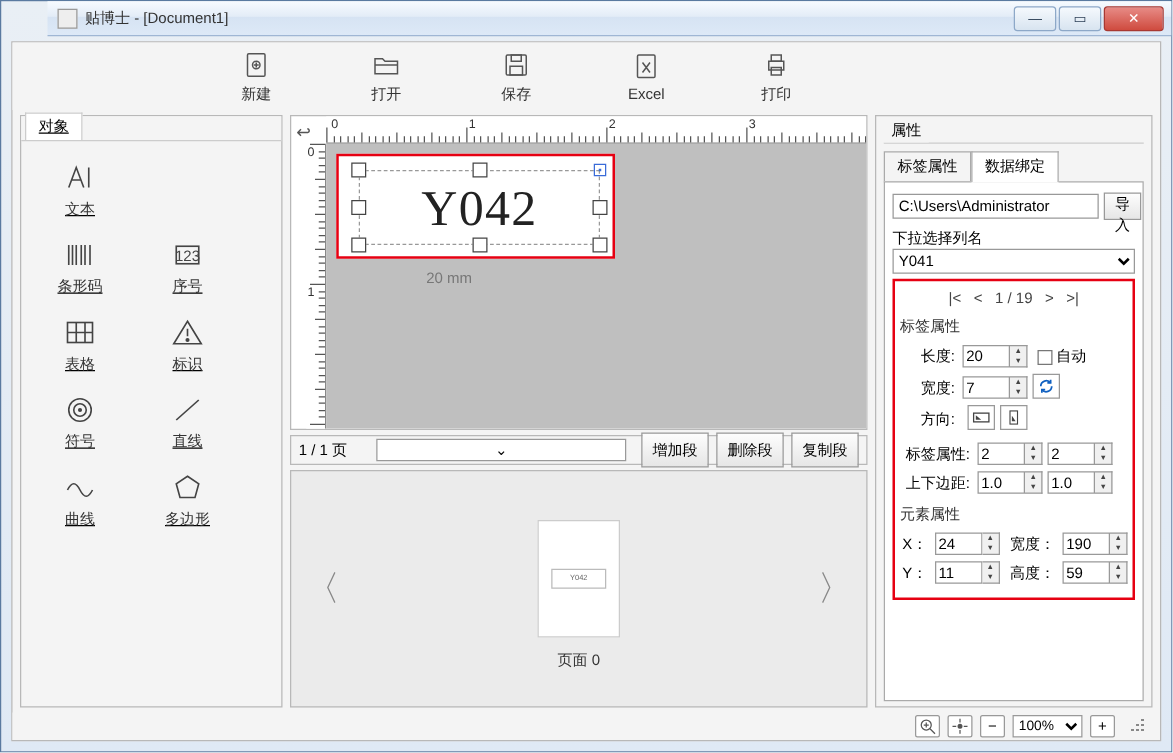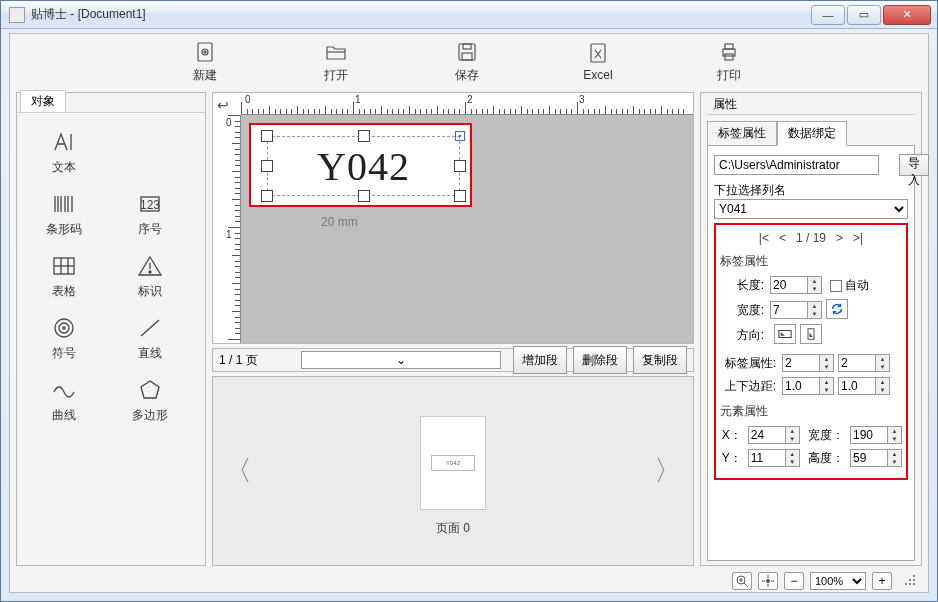--- a/index.html
+++ b/index.html
@@ -12,20 +12,21 @@
   position: relative;
 }
 
 .titlebar {
   height: 28px;
   background: linear-gradient(to bottom, #f7fbff 0%, #e3ecf7 45%, #d6e3f3 46%, #dde9f7 100%);
   border-bottom: 1px solid #9fb6d4;
   display: flex; align-items: center;
   padding: 0 6px 0 8px;
   color: #333;
+  margin-left: 37px;
 }
 .titlebar .title-icon { width: 16px; height: 16px; margin-right: 6px; background: #eee; border: 1px solid #999; }
 .titlebar .title-text { flex: 1; font-size: 12px; }
 .win-controls { display: flex; }
 .win-btn {
   width: 34px; height: 20px; margin-left: 2px;
   background: linear-gradient(to bottom, #f5f9fd, #d8e4f0);
   border: 1px solid #8da8c8; border-radius: 3px;
   display: flex; align-items: center; justify-content: center;
   font-size: 11px; color: #2b3e55;
@@ -36,34 +37,34 @@
   position: absolute; left: 8px; top: 32px; right: 8px; bottom: 8px;
   background: #f4f4f4;
   border: 1px solid #b8b8b8;
 }
 
 .main-toolbar {
   height: 54px;
   background: #f4f4f4;
   display: flex; align-items: center;
   padding-left: 168px;
-  gap: 77px;
+  gap: 50px;
 }
 .tbtn { display: flex; flex-direction: column; align-items: center; width: 54px; cursor: pointer; }
 .tbtn .ticon { width: 26px; height: 26px; display: flex; align-items: center; justify-content: center; }
 .tbtn .tlabel { font-size: 12px; color: #333; margin-top: 2px; }
 .ticon svg { width: 24px; height: 24px; stroke: #555; stroke-width: 1.2; fill: none; }
 
 .work-area {
   position: absolute; left: 6px; top: 58px; right: 6px; bottom: 26px;
   display: flex; gap: 6px;
 }
 
 
-.left-panel { width: 190px; background: #f4f4f4; border: 1px solid #b8b8b8; display: flex; flex-direction: column; }
+.left-panel { width: 210px; background: #f4f4f4; border: 1px solid #b8b8b8; display: flex; flex-direction: column; text-decoration: underline; }
 .panel-tab-row { height: 20px; background: #f4f4f4; border-bottom: 1px solid #ccc; display: flex; align-items: flex-end; }
 .panel-tab { padding: 2px 10px; border: 1px solid #ccc; border-bottom: none; background: #fff; margin-left: 3px; font-size: 12px; }
 .obj-grid { flex: 1; padding: 8px 4px; overflow-y: auto; }
 .obj-row { display: flex; }
 .obj-cell { width: 86px; height: 62px; display: flex; flex-direction: column; align-items: center; justify-content: center; cursor: pointer; }
 .obj-cell .oicon { width: 30px; height: 26px; display: flex; align-items: center; justify-content: center; color: #555; }
 .obj-cell .olabel { font-size: 12px; color: #333; margin-top: 4px; }
 .oicon svg { width: 26px; height: 24px; stroke: #444; stroke-width: 1.3; fill: none; }
 
 
@@ -103,21 +104,21 @@
 .thumb-label { margin-top: 10px; font-size: 12px; color: #333; }
 
 
 .right-panel { width: 222px; border: 1px solid #b8b8b8; background: #f4f4f4; padding: 4px 6px; display: flex; flex-direction: column; }
 .rp-title-row { height: 18px; border-bottom: 1px solid #ccc; display: flex; align-items: flex-end; }
 .rp-title-tab { padding: 1px 6px; background: #f4f4f4; font-size: 12px; }
 .tab-row { display: flex; margin-top: 6px; }
 .tab-btn { padding: 3px 10px; border: 1px solid #aaa; background: #f4f4f4; cursor: pointer; }
 .tab-btn.active { background: #fff; border-bottom-color: #fff; position: relative; z-index: 2; }
 .tab-body { border: 1px solid #aaa; background: #fff; margin-top: -1px; padding: 8px 6px; flex: 1; }
-.fp-row { display: flex; align-items: center; margin-bottom: 6px; gap: 20px; }
+.fp-row { display: flex; align-items: center; margin-bottom: 6px; gap: 4px; }
 .tinput { height: 20px; border: 1px solid #999; background: #fff; padding: 0 4px; font-size: 12px; }
 .pbtn { height: 22px; padding: 0 8px; border: 1px solid #999; background: linear-gradient(#fdfdfd,#e6e6e6); cursor: pointer; }
 .sel { height: 20px; border: 1px solid #999; background: #fff; width: 100%; font-size: 12px; }
 .red-box { border: 2px solid #e60012; padding: 6px 4px; margin-top: 4px; }
 .pager-row { display: flex; align-items: center; justify-content: center; gap: 10px; margin-bottom: 8px; font-size: 11px; color: #444; }
 .pager-row span { cursor: pointer; }
 .sec-title { font-size: 12px; color: #333; margin: 4px 0 6px; }
 .prop-line { display: flex; align-items: flex-end; margin-bottom: 5px; }
 .prop-line .plabel { width: 44px; text-align: right; margin-right: 6px; }
 .spin { display: flex; align-items: center; }

